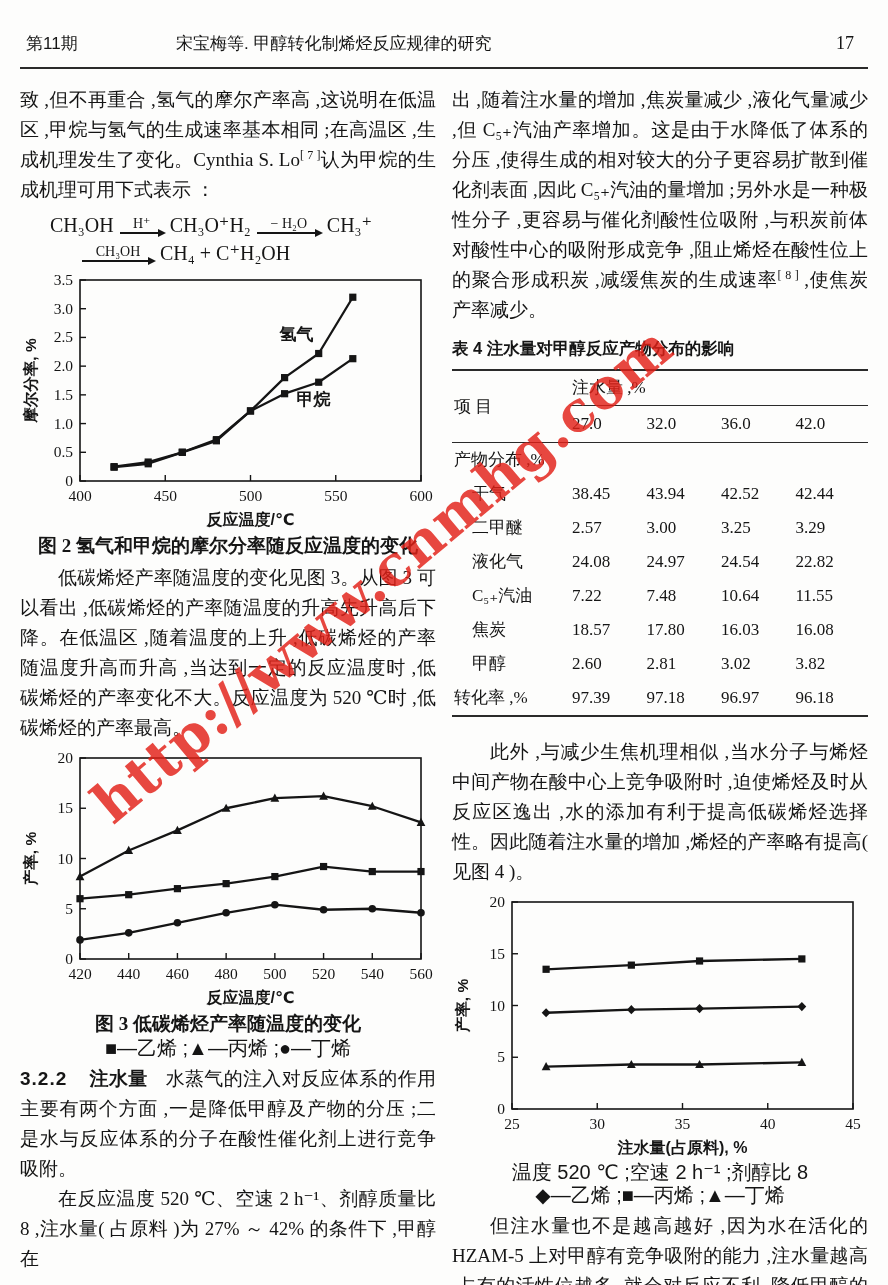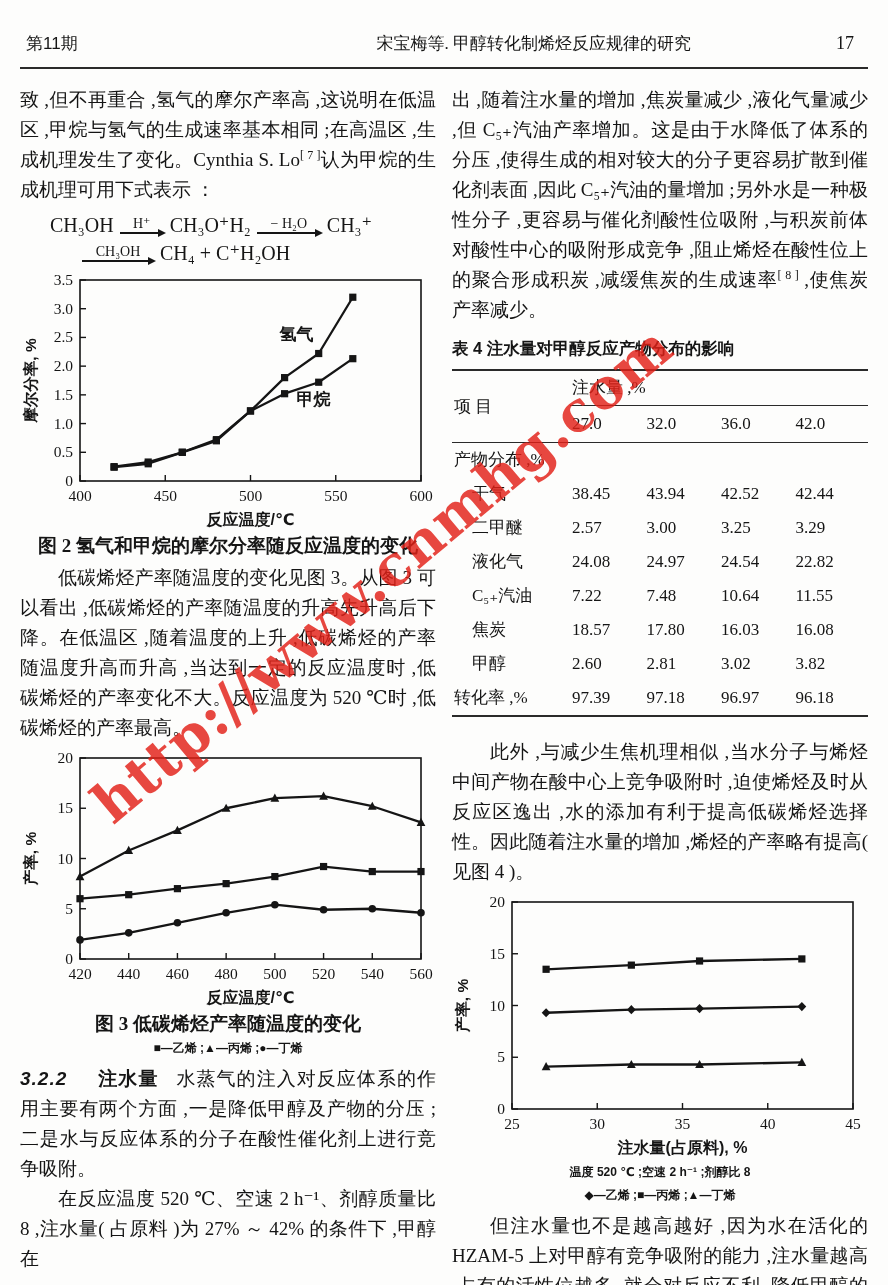--- a/index.html
+++ b/index.html
@@ -11,35 +11,34 @@
     font-family: "Liberation Serif", "DejaVu Serif", serif;
   }
   .page { padding: 28px 20px 0 20px; }
 
   
   .hdr {
     display: flex; align-items: baseline;
     padding: 4px 6px 12px 6px;
     border-bottom: 2px solid #2a2a2a;
     font-size: 17px;
-    gap: 21px;
   }
   .hdr .issue { width: 150px; font-family: "Liberation Sans","DejaVu Sans",sans-serif; }
-  .hdr .rtitle { flex: 1; text-align: right; font-family: Liberation Serif, serif; }
+  .hdr .rtitle { flex: 1; text-align: left; font-family: Liberation Sans, sans-serif; }
   .hdr .pnum { width: 150px; text-align: right; font-size: 18px; padding-right: 8px; }
 
   
   .columns { display: flex; gap: 16px; margin-top: 16px; }
   .col { width: 424px; font-size: 19px; line-height: 30px; text-align: justify; }
   p.body { text-align: justify; }
   .indent { text-indent: 2em; }
   .ref { vertical-align: super; font-size: 12px; line-height: 0; }
 
   .sec-head { font-family: "Liberation Sans","DejaVu Sans",sans-serif; font-weight: bold; }
-  .sec-head .num { margin-right: 30px; letter-spacing: 1px; font-style: italic; }
+  .sec-head .num { margin-right: 22px; letter-spacing: 1px; }
   .sec-head .ttl { margin-right: 18px; }
 
   
   .equation { margin: 8px 0 6px 30px; font-size: 20px; line-height: normal; }
   .eq-row { display: flex; align-items: center; margin: 4px 0; }
   .eq-row.l2 { margin-left: 26px; }
   .rxn-arrow { display: inline-flex; flex-direction: column; align-items: center; margin: 0 6px; }
   .rxn-arrow .albl { font-size: 14px; line-height: 15px; margin-bottom: 1px; }
   .rxn-arrow .shaft { position: relative; height: 1.5px; background: #151515; }
   .rxn-arrow .shaft::after {
@@ -51,21 +50,21 @@
 
   
   .figure { text-align: center; margin: 6px 0 4px 0; }
   .figure svg { display: block; margin: 0 auto; }
   .fig-caption {
     font-family: Liberation Serif, serif;
     font-weight: bold; font-size: 19px; line-height: 26px; margin-top: 0;
   }
   .fig-sub, .fig-legend {
     font-family: "Liberation Sans","DejaVu Sans",sans-serif;
-    font-size: 12px; line-height: 23px; font-weight: bold;
+    font-size: 20px; line-height: 23px; font-weight: normal;
   }
 
   
   .tbl-title {
     text-align: left; font-family: "Liberation Sans","DejaVu Sans",sans-serif;
     font-weight: bold; font-size: 16.5px; margin: 8px 0 6px 0;
   }
   table.data {
     width: 100%; border-collapse: collapse;
     border-top: 2.2px solid #2a2a2a; border-bottom: 2.2px solid #2a2a2a;

